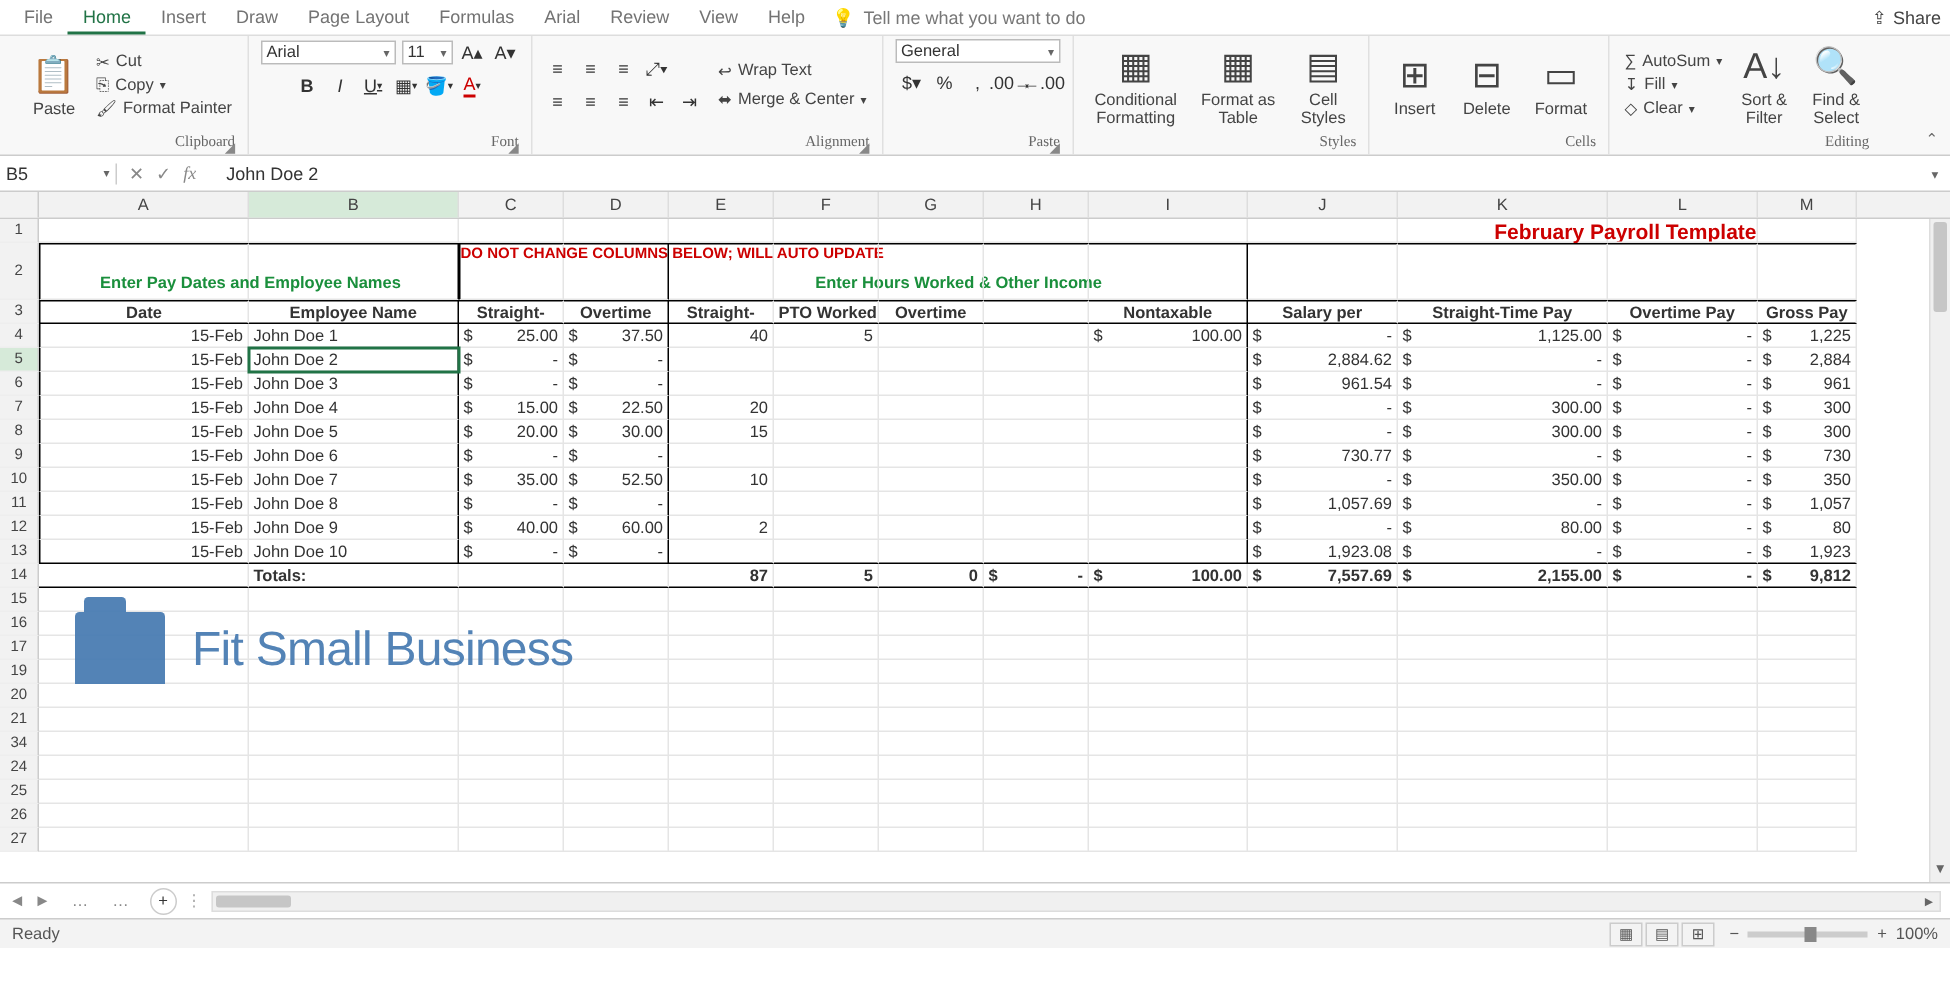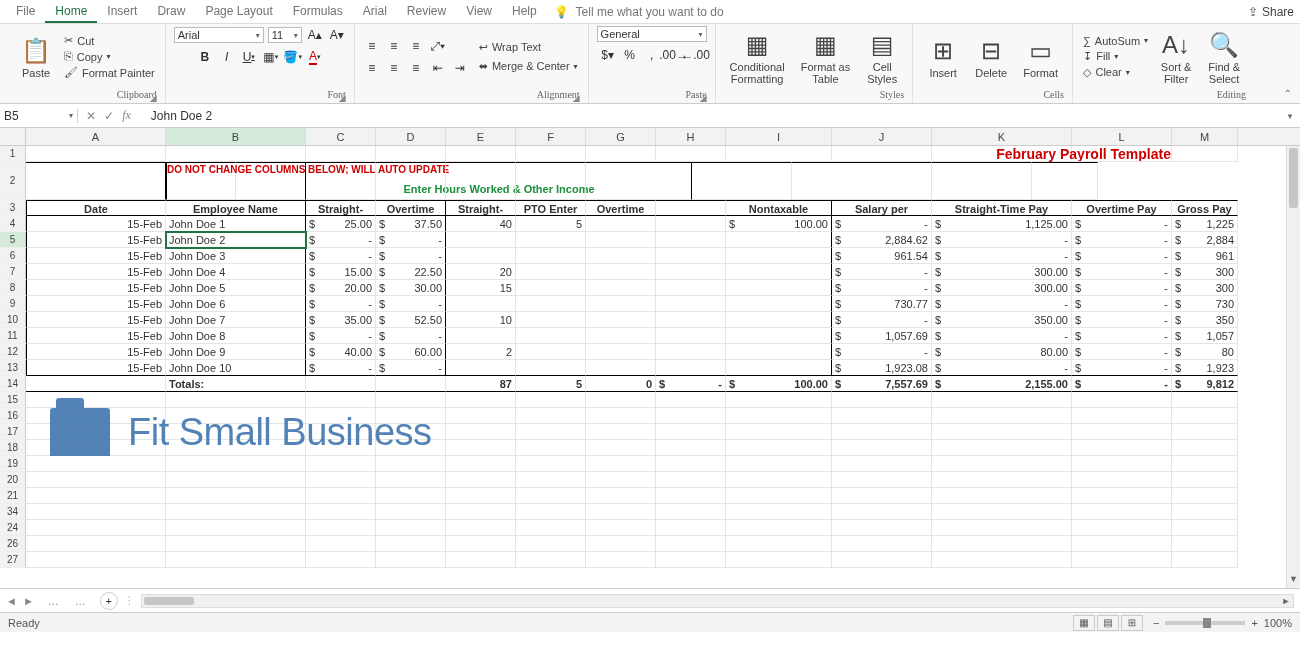--- a/index.html
+++ b/index.html
@@ -113,21 +113,21 @@
   .money .sym{ padding-right:4px;}
   .selcell{ outline:2px solid #217346; outline-offset:-1px; z-index:2;}
   .scrollbar-v{ position:absolute; right:0; top:18px; bottom:0; width:14px; background:#f0f0f0; border-left:1px solid #ddd;}
   .scrollbar-v .thumb{ position:absolute; left:2px; right:2px; top:2px; height:60px; background:#c6c6c6; border-radius:2px;}
   .scrollbar-v .arr{ position:absolute; left:0; right:0; height:14px; text-align:center; font-size:9px; color:#666;}
   .scrollbar-v .arr.up{top:0;} .scrollbar-v .arr.dn{bottom:0;}
   
   .watermark{ position:absolute; left:50px; top:280px; display:flex; align-items:center; gap:18px; color:#4a7db3; opacity:.95; pointer-events:none;}
   .watermark .wm-icon{ width:60px; height:48px; background:#4a7db3; position:relative; border-radius:3px 3px 0 0;}
   .watermark .wm-icon::before{ content:""; position:absolute; top:-10px; left:6px; width:28px; height:10px; background:#4a7db3; border-radius:3px 3px 0 0;}
-  .watermark .wm-text{ font-size:38px; font-weight:500; letter-spacing:-.5px;}
+  .watermark .wm-text{ font-size:32px; font-weight:500; letter-spacing:-.5px;}
 
   
   .sheet-bar{ display:flex; align-items:center; height:24px; border-top:1px solid #ccc; background:#fff; font-size:11px;}
   .nav-arrows{ display:flex; gap:6px; padding:0 6px; color:#888;}
   .sheet-tabs{ display:flex; align-items:flex-end; height:100%;}
   .stab{ padding:3px 10px; border:1px solid #bbb; border-bottom:none; margin-right:-1px; cursor:pointer; position:relative; top:1px; background:#fff;}
   .stab.active{ background:#fff; border-bottom:2px solid #217346; z-index:2;}
   .dots{ padding:0 8px; color:#888;}
   .addsheet{ width:18px; height:18px; border:1px solid #ccc; border-radius:50%; display:flex; align-items:center; justify-content:center; margin:0 6px; cursor:pointer;}
   .hscroll{ flex:1; height:14px; margin:0 6px; background:#f0f0f0; position:relative; border:1px solid #ddd;}
@@ -394,20 +394,23 @@
         <div class="cell" style="width: 106px;"></div>
         <div class="cell" style="width: 100px;"></div>
         <div class="cell redhead right" style="width: 140px; overflow: visible;">
           <div style="position: absolute; right: -100px; top: 0px; white-space: nowrap;">February Payroll Template</div>
         </div>
         <div class="cell" style="width: 100px;"></div>
         <div class="cell" style="width: 66px;"></div>
       </div>
       <div class="row" style="height: 38px;">
         <div class="rowhdr" style="line-height: 38px;">2</div>
+        <div class="cell greentext center bl bt" style="width: 140px; overflow: visible;">
+          <div style="position:absolute;left:0;width:280px;bottom:2px;text-align:center;">Enter Pay Dates and Employee Names</div>
+        </div>
         <div class="cell bt br" style="width: 140px; line-height: 38px;"></div>
         <div class="cell redwarn bt bl" style="width: 70px; overflow: visible;">
           <div style="position:absolute;left:0;width:140px;top:1px;">DO NOT CHANGE COLUMNS BELOW; WILL AUTO UPDATE</div>
         </div>
         <div class="cell bt br" style="width: 70px; line-height: 38px;"></div>
         <div class="cell greentext center bt" style="width: 70px; overflow: visible;">
           <div style="position:absolute;left:0;width:386px;bottom:2px;text-align:center;">Enter Hours Worked &amp; Other Income</div>
         </div>
         <div class="cell bt" style="width: 70px; line-height: 38px;"></div>
         <div class="cell bt" style="width: 70px; line-height: 38px;"></div>
@@ -418,21 +421,21 @@
         <div class="cell bt" style="width: 100px; line-height: 38px;"></div>
         <div class="cell bt" style="width: 66px; line-height: 38px;"></div>
       </div>
       <div class="row">
         <div class="rowhdr">3</div>
         <div class="cell bold center bt bb bl" style="width: 140px;">Date</div>
         <div class="cell bold center bt bb br" style="width: 140px;">Employee Name</div>
         <div class="cell bold center bt bb" style="width: 70px;">Straight-</div>
         <div class="cell bold center bt bb br" style="width: 70px;">Overtime</div>
         <div class="cell bold center bt bb" style="width: 70px;">Straight-</div>
-        <div class="cell bold center bt bb" style="width: 70px;">PTO Enter</div>
+        <div class="cell bold center bt bb" style="width: 70px;">PTO Worked</div>
         <div class="cell bold center bt bb" style="width: 70px;">Overtime</div>
         <div class="cell bt bb" style="width: 70px;"></div>
         <div class="cell bold center bt bb br right" style="width: 106px;">Nontaxable</div>
         <div class="cell bold center bt bb right" style="width: 100px;">Salary per</div>
         <div class="cell bold center bt bb right" style="width: 140px;">Straight-Time Pay</div>
         <div class="cell bold center bt bb right" style="width: 100px;">Overtime Pay</div>
         <div class="cell bold center bt bb right" style="width: 66px;">Gross Pay</div>
       </div>
       <div class="row">
         <div class="rowhdr">4</div>
@@ -987,101 +990,101 @@
         <div class="cell" style="width: 70px;"></div>
         <div class="cell" style="width: 70px;"></div>
         <div class="cell" style="width: 70px;"></div>
         <div class="cell" style="width: 106px;"></div>
         <div class="cell" style="width: 100px;"></div>
         <div class="cell" style="width: 140px;"></div>
         <div class="cell" style="width: 100px;"></div>
         <div class="cell" style="width: 66px;"></div>
       </div>
       <div class="row">
-        <div class="rowhdr">18</div>
+        <div class="rowhdr">19</div>
         <div class="cell" style="width: 140px;"></div>
         <div class="cell" style="width: 140px;"></div>
         <div class="cell" style="width: 70px;"></div>
         <div class="cell" style="width: 70px;"></div>
         <div class="cell" style="width: 70px;"></div>
         <div class="cell" style="width: 70px;"></div>
         <div class="cell" style="width: 70px;"></div>
         <div class="cell" style="width: 70px;"></div>
         <div class="cell" style="width: 106px;"></div>
         <div class="cell" style="width: 100px;"></div>
         <div class="cell" style="width: 140px;"></div>
         <div class="cell" style="width: 100px;"></div>
         <div class="cell" style="width: 66px;"></div>
       </div>
       <div class="row">
-        <div class="rowhdr">19</div>
+        <div class="rowhdr">20</div>
         <div class="cell" style="width: 140px;"></div>
         <div class="cell" style="width: 140px;"></div>
         <div class="cell" style="width: 70px;"></div>
         <div class="cell" style="width: 70px;"></div>
         <div class="cell" style="width: 70px;"></div>
         <div class="cell" style="width: 70px;"></div>
         <div class="cell" style="width: 70px;"></div>
         <div class="cell" style="width: 70px;"></div>
         <div class="cell" style="width: 106px;"></div>
         <div class="cell" style="width: 100px;"></div>
         <div class="cell" style="width: 140px;"></div>
         <div class="cell" style="width: 100px;"></div>
         <div class="cell" style="width: 66px;"></div>
       </div>
       <div class="row">
-        <div class="rowhdr">20</div>
+        <div class="rowhdr">21</div>
         <div class="cell" style="width: 140px;"></div>
         <div class="cell" style="width: 140px;"></div>
         <div class="cell" style="width: 70px;"></div>
         <div class="cell" style="width: 70px;"></div>
         <div class="cell" style="width: 70px;"></div>
         <div class="cell" style="width: 70px;"></div>
         <div class="cell" style="width: 70px;"></div>
         <div class="cell" style="width: 70px;"></div>
         <div class="cell" style="width: 106px;"></div>
         <div class="cell" style="width: 100px;"></div>
         <div class="cell" style="width: 140px;"></div>
         <div class="cell" style="width: 100px;"></div>
         <div class="cell" style="width: 66px;"></div>
       </div>
       <div class="row">
-        <div class="rowhdr">21</div>
+        <div class="rowhdr">34</div>
         <div class="cell" style="width: 140px;"></div>
         <div class="cell" style="width: 140px;"></div>
         <div class="cell" style="width: 70px;"></div>
         <div class="cell" style="width: 70px;"></div>
         <div class="cell" style="width: 70px;"></div>
         <div class="cell" style="width: 70px;"></div>
         <div class="cell" style="width: 70px;"></div>
         <div class="cell" style="width: 70px;"></div>
         <div class="cell" style="width: 106px;"></div>
         <div class="cell" style="width: 100px;"></div>
         <div class="cell" style="width: 140px;"></div>
         <div class="cell" style="width: 100px;"></div>
         <div class="cell" style="width: 66px;"></div>
       </div>
       <div class="row">
-        <div class="rowhdr">34</div>
+        <div class="rowhdr">24</div>
         <div class="cell" style="width: 140px;"></div>
         <div class="cell" style="width: 140px;"></div>
         <div class="cell" style="width: 70px;"></div>
         <div class="cell" style="width: 70px;"></div>
         <div class="cell" style="width: 70px;"></div>
         <div class="cell" style="width: 70px;"></div>
         <div class="cell" style="width: 70px;"></div>
         <div class="cell" style="width: 70px;"></div>
         <div class="cell" style="width: 106px;"></div>
         <div class="cell" style="width: 100px;"></div>
         <div class="cell" style="width: 140px;"></div>
         <div class="cell" style="width: 100px;"></div>
         <div class="cell" style="width: 66px;"></div>
       </div>
       <div class="row">
-        <div class="rowhdr">24</div>
+        <div class="rowhdr">25</div>
         <div class="cell" style="width: 140px;"></div>
         <div class="cell" style="width: 140px;"></div>
         <div class="cell" style="width: 70px;"></div>
         <div class="cell" style="width: 70px;"></div>
         <div class="cell" style="width: 70px;"></div>
         <div class="cell" style="width: 70px;"></div>
         <div class="cell" style="width: 70px;"></div>
         <div class="cell" style="width: 70px;"></div>
         <div class="cell" style="width: 106px;"></div>
         <div class="cell" style="width: 100px;"></div>

